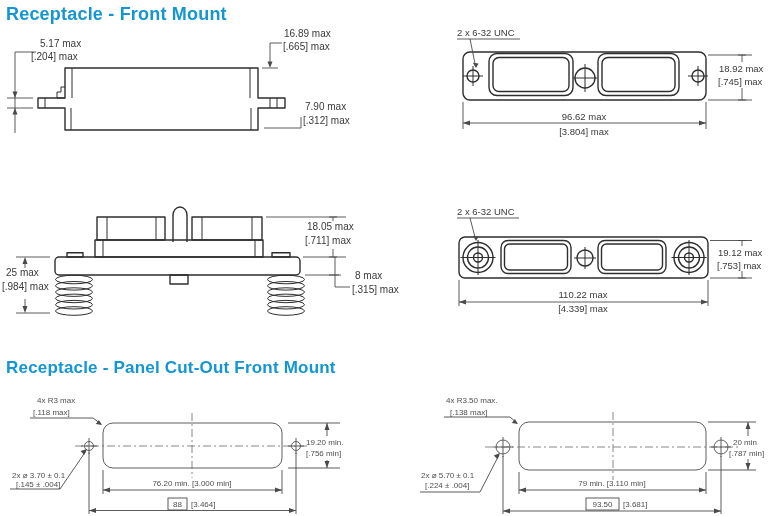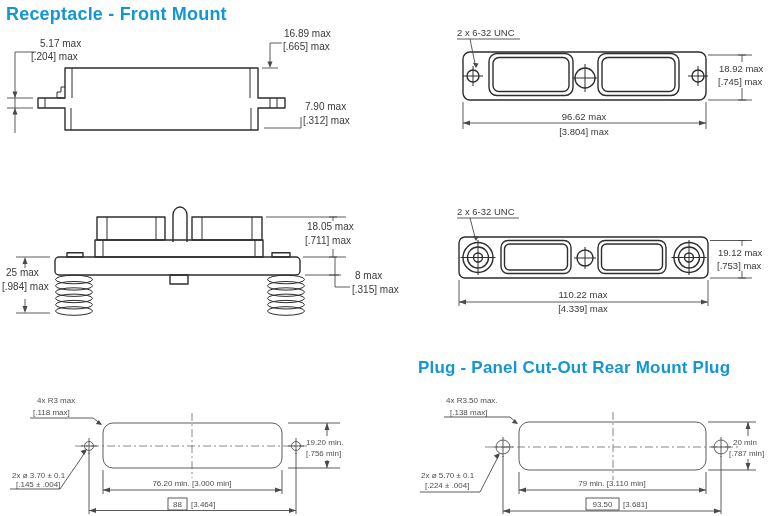--- a/index.html
+++ b/index.html
@@ -21,21 +21,21 @@
   .dimf{fill:#4a4a4a;stroke:none;}
   .box{stroke:#4a4a4a;stroke-width:.9;fill:none;}
   .ctr{text-anchor:middle;}
 </style>
 </head>
 <body>
 
 <div id="page">
 
   <div class="hd hd-lg" style="left:6px;top:4px">Receptacle - Front Mount</div>
-  <div class="hd hd-sm" style="left:418px;top:358px">Plug - Panel Cut-Out Rear Mount Plug</div>
+  <div class="hd hd-sm" style="left:6px;top:358px">Receptacle - Panel Cut-Out Front Mount</div>
 
   <svg id="svg-rs" style="left:0;top:25px" width="372" height="130" viewBox="0 0 372 130">
     <g class="part">
       <path d="M65,43 H258 V73 H285 V83 H258 V105 H65 V83 H38 V73 H65 Z"></path>
     </g>
     <g class="part-lt">
       <path d="M72,43 V73 M250,43 V73 M71,83 V105 M251,83 V105 M45,73 V83 M270,73 V83 M277,73 V83"></path>
       <path d="M65,73 H57 V67 H61 V62 H65"></path>
     </g>
     <g class="dim">

